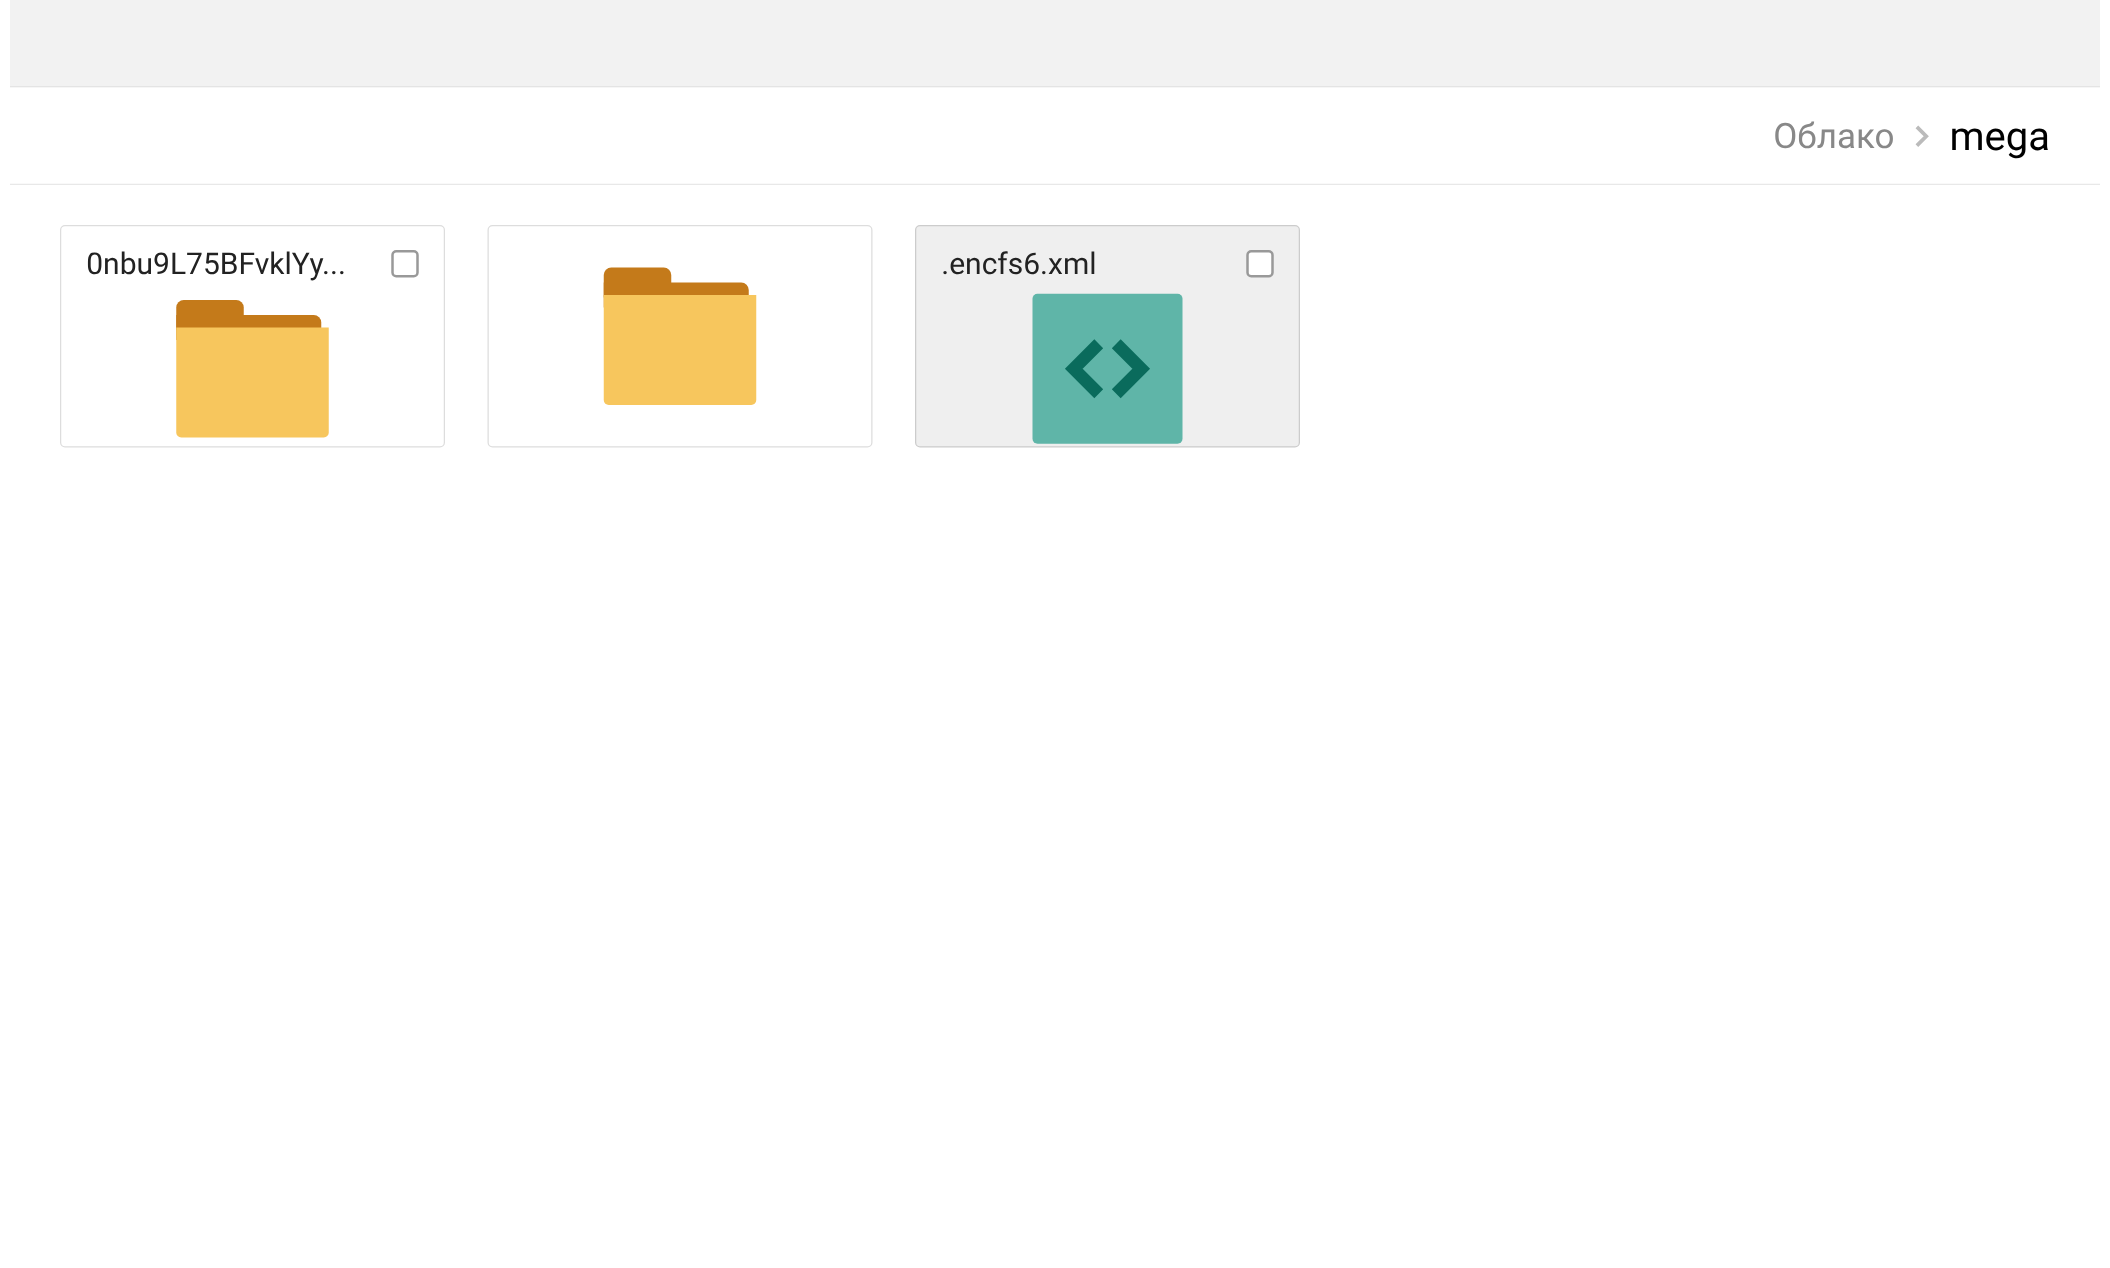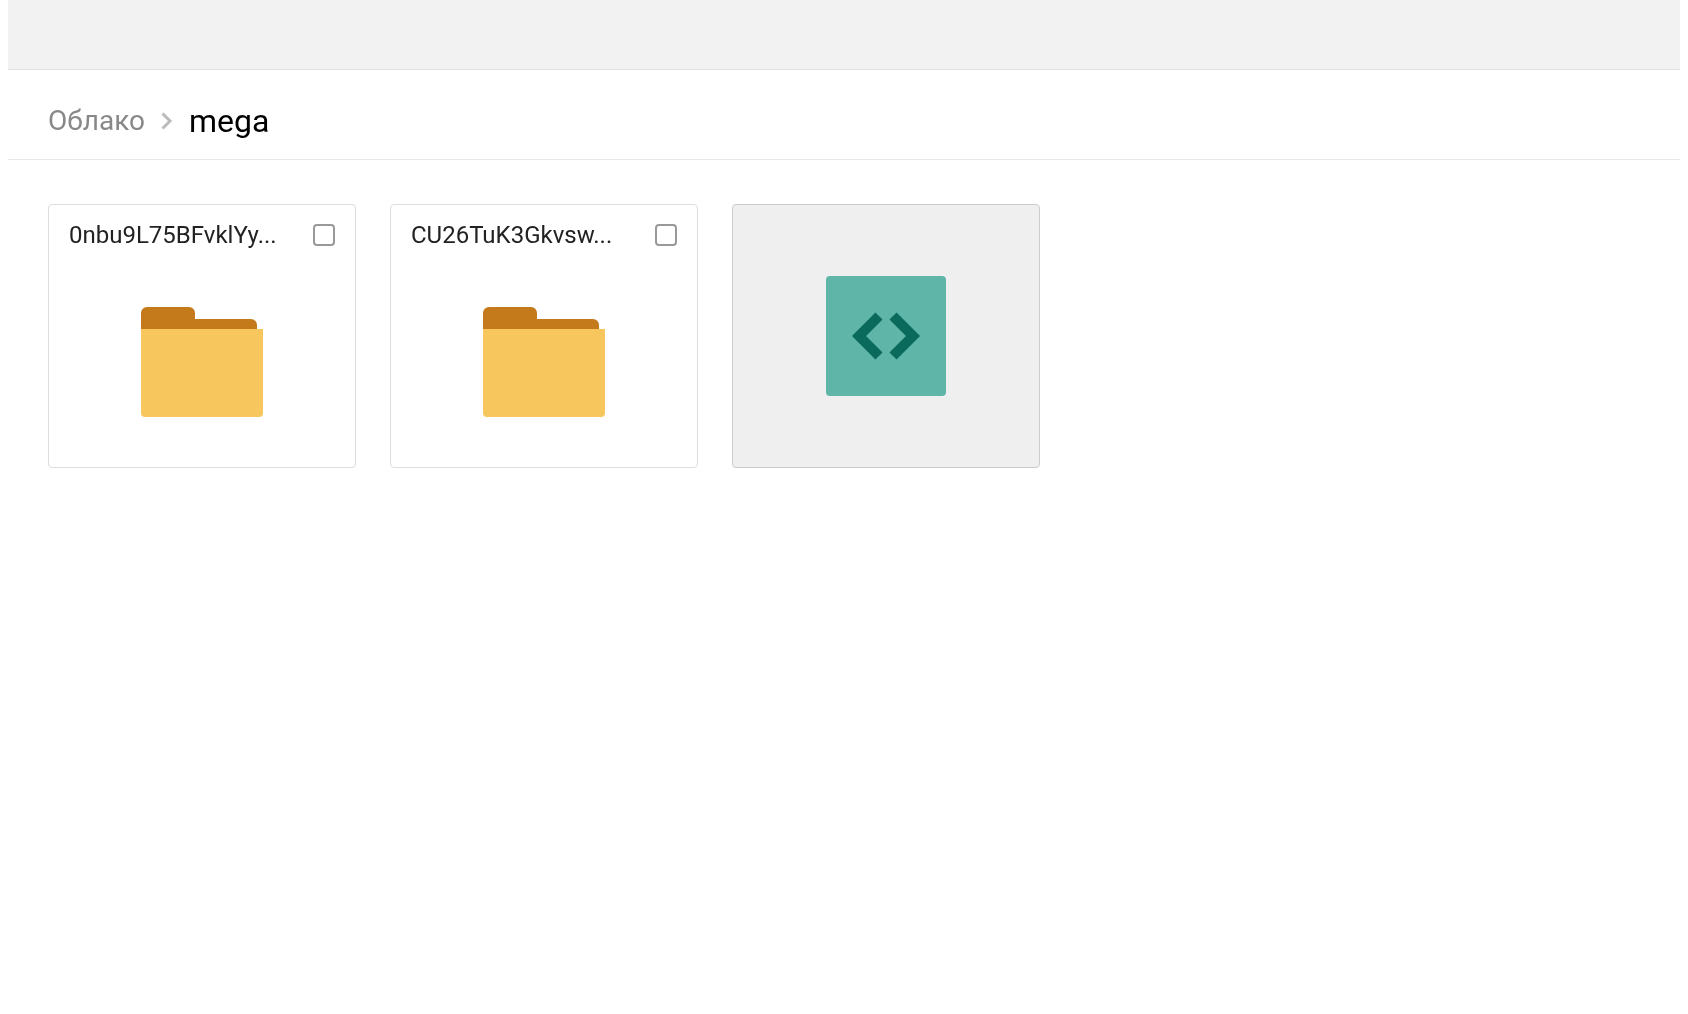--- a/index.html
+++ b/index.html
@@ -16,21 +16,22 @@
       border-bottom: 1px solid #e0e0e0;
       margin: 0 8px;
     }
     .breadcrumb-bar {
       height: 78px;
       display: flex;
       align-items: center;
       padding: 0 40px;
       background: #fff;
       border-bottom: 1px solid #e8e8e8;
-      margin: 12px 8px;
+      margin: 0 8px;
+      justify-content: flex-end;
     }
     .breadcrumb-root {
       color: #888;
       font-size: 28px;
       cursor: pointer;
     }
     .breadcrumb-sep {
       margin: 0 16px;
       color: #bbb;
       display: inline-flex;
@@ -42,21 +43,21 @@
       font-size: 32px;
     }
     .content {
       padding: 32px 40px;
       display: flex;
       gap: 34px;
       margin: 0 8px;
     }
     .item-card {
       width: 308px;
-      height: 264px;
+      height: 178px;
       border: 1px solid #ddd;
       border-radius: 4px;
       background: #fff;
       position: relative;
       cursor: pointer;
       display: flex;
       flex-direction: column;
     }
     .item-card.selected {
       background: #efefef;
@@ -149,34 +150,34 @@
       <div class="folder-icon">
         <div class="folder-tab"></div>
           <div class="folder-back"></div>
           <div class="folder-body"></div>
       </div>
     </div>
   </div>
 
 
   <div class="item-card">
-    <div class="card-header">
-      <div class="card-name">CU26TuK3Gkvsw...</div>
-      <div class="card-checkbox"></div>
-    </div>
     <div class="card-icon-wrap">
       <div class="folder-icon">
         <div class="folder-tab"></div>
           <div class="folder-back"></div>
           <div class="folder-body"></div>
       </div>
     </div>
   </div>
 
   <div class="item-card selected">
+    <div class="card-header">
+      <div class="card-name">.encfs6.xml</div>
+      <div class="card-checkbox"></div>
+    </div>
     <div class="card-icon-wrap">
       <div class="code-icon">
         <svg viewBox="0 0 70 50">
           <path d="M28 5 L8 25 L28 45" stroke="#0a6b5c" stroke-width="10" fill="none" stroke-linecap="butt" stroke-linejoin="miter"></path>
           <path d="M42 5 L62 25 L42 45" stroke="#0a6b5c" stroke-width="10" fill="none" stroke-linecap="butt" stroke-linejoin="miter"></path>
         </svg>
       </div>
     </div>
   </div>
 

